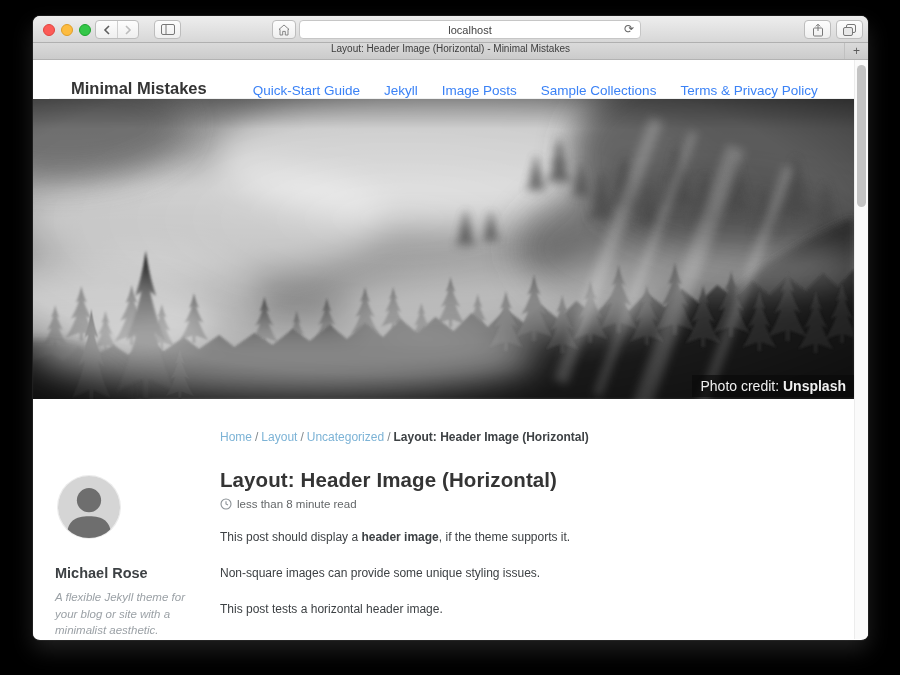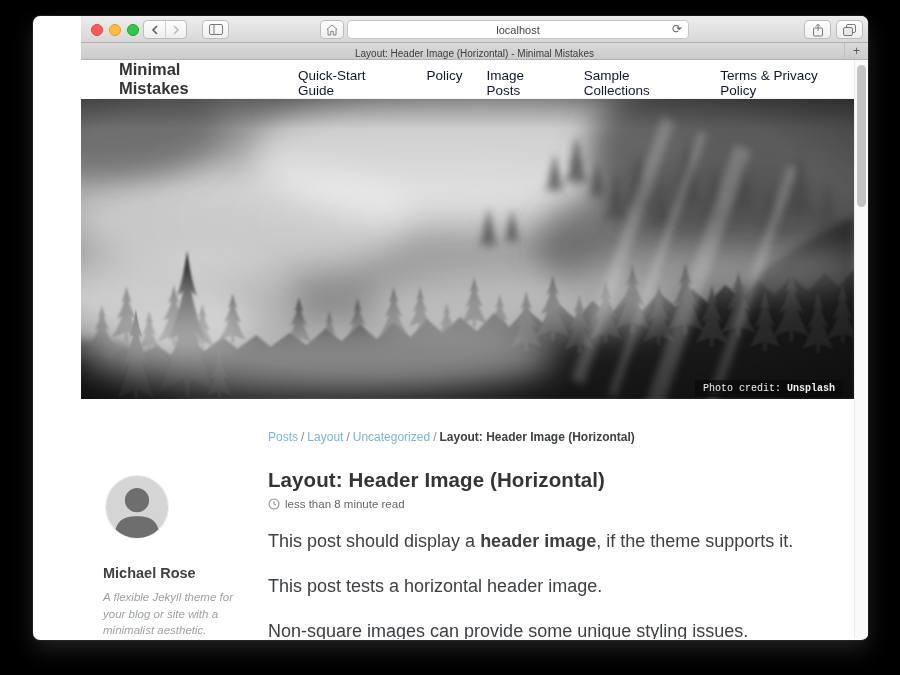--- a/index.html
+++ b/index.html
@@ -1,21 +1,21 @@
 <!DOCTYPE html>
 <html><head>
 <meta charset="utf-8">
 <style>
   * { margin:0; padding:0; box-sizing:border-box; }
   html,body { background:#000; }
   .stage { position:relative; width:900px; height:675px; background:#000; overflow:hidden;
            font-family:"Liberation Sans", sans-serif; }
   .window { position:absolute; left:33px; top:16px; width:835px; height:624px;
             border-radius:7px; overflow:hidden; background:#fff;
-            box-shadow:0 10px 22px rgba(60,60,60,.55), 0 0 0 1px rgba(25,25,25,.9);padding-left:48px; }
+            box-shadow:0 10px 22px rgba(60,60,60,.55), 0 0 0 1px rgba(25,25,25,.9); }
 
   
   .toolbar { position:relative; height:27px; background:linear-gradient(#eeeeee,#d7d7d7);
              border-bottom:1px solid #b0b0b0; }
   .traffic { position:absolute; left:10px; top:8px; display:flex; gap:6px; }
   .light { width:12px; height:12px; border-radius:50%; }
   .light.red { background:#fc5b57; border:1px solid #e0443e; }
   .light.yellow { background:#fdbc40; border:1px solid #de9e28; }
   .light.green { background:#33c748; border:1px solid #1da42e; }
   .tbtn { position:absolute; top:4px; height:19px; border:1px solid #bdbdbd; border-radius:4px;
@@ -26,56 +26,56 @@
   .navgroup .cell { width:21px; display:flex; align-items:center; justify-content:center; }
   .navgroup .cell + .cell { border-left:1px solid #cfcfcf; }
   .urlfield { position:absolute; left:266px; top:4px; width:342px; height:19px;
               background:#fff; border:1px solid #c6c6c6; border-radius:4px;
               display:flex; align-items:center; justify-content:center;
               font-size:11px; color:#434343; }
   .urlfield .refresh { position:absolute; right:6px; top:1px; font-size:12px; color:#666; cursor:default; }
 
   
   .tabbar { position:relative; height:17px; background:linear-gradient(#dadada,#cbcbcb);
-            border-bottom:1px solid #b2b2b2; display:flex; align-items:flex-end; justify-content:center; }
+            border-bottom:1px solid #b2b2b2; display:flex; align-items:flex-start; justify-content:center; }
   .tabtitle { font-size:10px; color:#3d3d3d; }
   .newtab { position:absolute; right:0; top:0; width:24px; height:16px; border-left:1px solid #c0c0c0;
             display:flex; align-items:center; justify-content:center; font-size:12px; color:#5a5a5a; }
 
   
   .page { position:relative; height:579px; background:#fff; overflow:hidden; }
   .page-inner { margin-right:14px; }
   .masthead { height:39px; display:flex; align-items:flex-end; padding-left:22px;
               border-bottom:1px solid #f0f1f1;margin-left:16px; }
   .site-title { font-size:16.5px; font-weight:bold; color:#343434; margin-right:46px; cursor:pointer; }
   .nav-links { display:flex; gap:24px; }
-  .nav-links span { font-size:13.5px; color:#0f172a; cursor:pointer; }
+  .nav-links span { font-size:13.5px; color:#3b82f6; cursor:pointer; }
 
   .hero { position:relative; height:300px; overflow:hidden; background:#8f8f8f; }
   .hero svg.forest { display:block; width:100%; height:100%; }
-  .credit { position:absolute; right:11px; bottom:2px; background:rgba(8,8,8,.62);
-            color:#f0f0f0; font-family:Liberation Mono, monospace; font-size:10px;
+  .credit { position:absolute; right:0; bottom:2px; background:rgba(8,8,8,.62);
+            color:#f0f0f0; font-family:Liberation Sans, sans-serif; font-size:14px;
             padding:3px 8px; }
   .credit b { font-weight:bold; }
 
   .content-row { display:flex; padding:31px 0 0 22px; }
   .sidebar { width:165px; flex:0 0 165px; padding-top:46px; }
   .avatar { width:62px; height:62px; border-radius:50%; overflow:hidden; margin-left:3px;
             box-shadow:0 0 0 1px #ececec; }
   .author-name { margin-top:27px; font-size:14.5px; font-weight:bold; color:#3d4144; }
   .author-bio { margin-top:8px; width:148px; font-size:11.5px; line-height:1.45; color:#9ba1a6;font-style:italic; }
 
   .article { flex:1; padding-right:46px; }
   .breadcrumb { font-size:12px; color:#646769; }
   .breadcrumb a { color:#7cb3d6; text-decoration:none; cursor:pointer; }
   .breadcrumb .sep { color:#80878b; margin:0 3px; }
   .breadcrumb .current { font-weight:bold; color:#3d4144; }
   h1.post-title { margin-top:24px; font-size:20.5px; font-weight:bold; color:#343434; letter-spacing:.1px; }
   .meta { margin-top:6px; display:flex; align-items:center; gap:5px; font-size:11.5px; color:#646769; }
-  .body-text p { margin-top:18px; font-size:18px; color:#3d4144; line-height:1.5; }
+  .body-text p { margin-top:18px; font-size:12px; color:#3d4144; line-height:1.5; }
   .body-text b { font-weight:bold; }
 
   .scrollbar { position:absolute; top:0; right:0; bottom:0; width:14px; background:#fafafa;
                border-left:1px solid #ececec; }
   .thumb { position:absolute; top:5px; left:2px; width:9px; height:142px; border-radius:5px; background:#c3c3c3; }
 
   .icon-svg { display:block; }
 </style>
 </head>
 <body>
@@ -141,21 +141,21 @@
       <span class="newtab">+</span>
     </div>
 
     <div class="page">
       <div class="page-inner">
 
         <div class="masthead">
           <span class="site-title">Minimal Mistakes</span>
           <div class="nav-links">
             <span>Quick-Start Guide</span>
-            <span>Policy</span>
+            <span>Jekyll</span>
             <span>Image Posts</span>
             <span>Sample Collections</span>
             <span>Terms &amp; Privacy Policy</span>
           </div>
         </div>
 
         <div class="hero">
           <svg class="forest" viewBox="0 0 816 300" preserveAspectRatio="none">
             <defs>
               <filter id="fb2" x="-40%" y="-40%" width="180%" height="180%">
@@ -290,37 +290,37 @@
                 <circle cx="32" cy="25" r="12.5" fill="#6e6e6e"></circle>
                 <path d="M9,64 C9,46 18,41.5 32,41.5 C46,41.5 55,46 55,64 Z" fill="#6e6e6e"></path>
               </svg>
             </div>
             <div class="author-name">Michael Rose</div>
             <div class="author-bio">A flexible Jekyll theme for your blog or site with a minimalist aesthetic.</div>
           </div>
 
           <div class="article">
             <div class="breadcrumb">
-              <a>Posts</a><span class="sep">/</span><a>Layout</a><span class="sep">/</span><a>Uncategorized</a><span class="sep">/</span><span class="current">Layout: Header Image (Horizontal)</span>
+              <a>Home</a><span class="sep">/</span><a>Layout</a><span class="sep">/</span><a>Uncategorized</a><span class="sep">/</span><span class="current">Layout: Header Image (Horizontal)</span>
             </div>
 
             <h1 class="post-title">Layout: Header Image (Horizontal)</h1>
 
             <div class="meta">
               <svg class="icon-svg" width="12" height="12" viewBox="0 0 12 12">
                   <circle cx="6" cy="6" r="5" fill="none" stroke="#8b9196" stroke-width="1.1"></circle>
                   <polyline points="6,3.2 6,6 8,7" fill="none" stroke="#8b9196" stroke-width="1.1"></polyline>
                 </svg>
               <span>less than 8 minute read</span>
             </div>
 
             <div class="body-text">
               <p><span>This post should display a </span><b>header image</b><span>, if the theme supports it.</span></p>
+              <p>Non-square images can provide some unique styling issues.</p>
               <p>This post tests a horizontal header image.</p>
-              <p>Non-square images can provide some unique styling issues.</p>
             </div>
           </div>
         </div>
       </div>
 
       <div class="scrollbar">
         <div class="thumb"></div>
       </div>
     </div>
 

